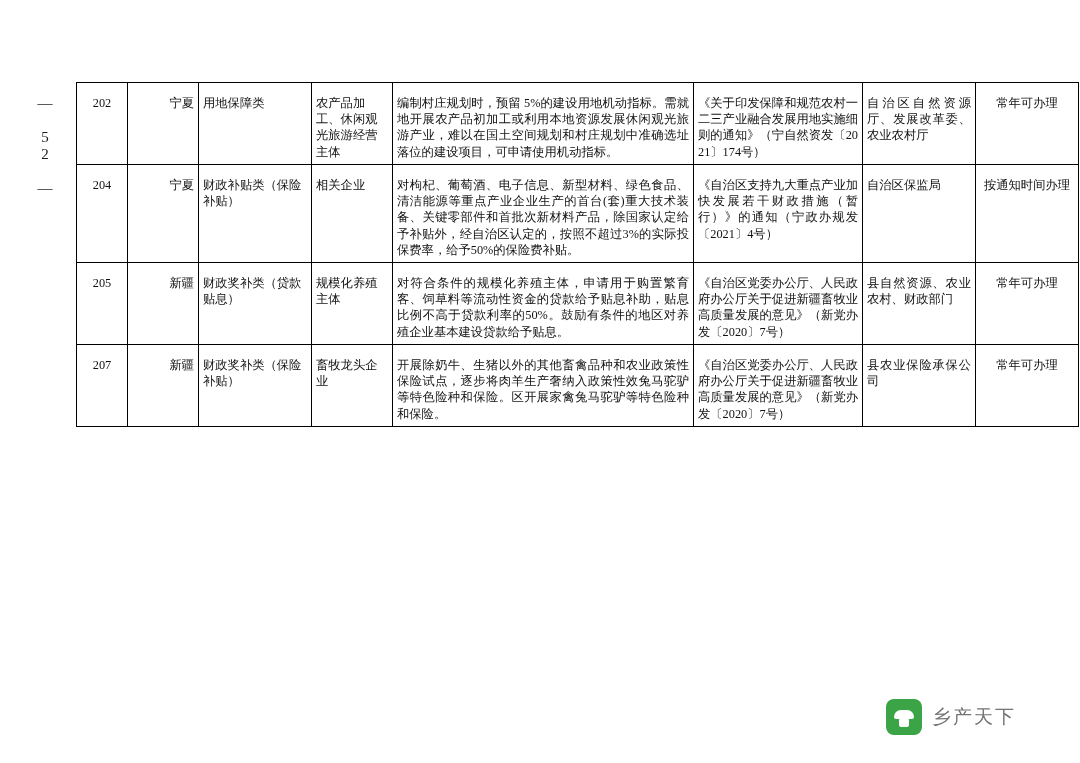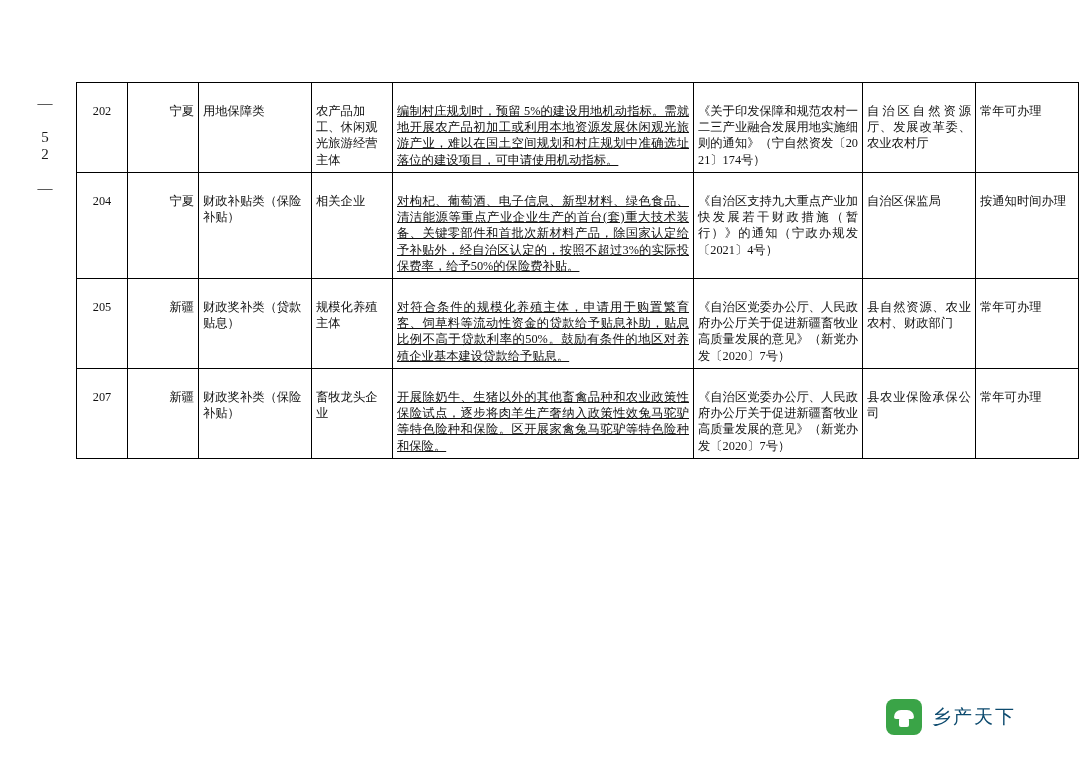--- a/index.html
+++ b/index.html
@@ -39,21 +39,21 @@
     left: 76px;
     top: 82px;
     width: 930px;
     border-collapse: collapse;
     table-layout: fixed;
   }
   table.doc-table td {
     border: 1px solid #000000;
     font-size: 12.3px;
     line-height: 1.32;
-    padding: 20px 4px 4px 4px;
+    padding: 12px 4px 4px 4px;
     vertical-align: top;
     word-break: break-all;
   }
   td.c-index {
     width: 42px;
     text-align: center;
     vertical-align: middle;
     font-size: 13px;
   }
   td.c-region {
@@ -72,36 +72,35 @@
   td.c-subject {
     width: 72px;
     vertical-align: middle;
     font-size: 12.3px;
     line-height: 1.38;
   }
   td.c-content {
     width: 292px;
     vertical-align: top;
     text-align: justify;
-    text-decoration: underline;
   }
   td.c-basis {
     width: 160px;
     vertical-align: top;
     text-align: justify;
   }
   td.c-dept {
     width: 104px;
     vertical-align: top;
     text-align: justify;
   }
   td.c-time {
     width: 94px;
     vertical-align: middle;
-    text-align: left;
+    text-align: center;
     font-size: 12.3px;
     line-height: 1.38;
   }
   .footer-logo {
     position: absolute;
     right: 64px;
     bottom: 28px;
     display: flex;
     align-items: center;
     gap: 10px;
@@ -129,21 +128,21 @@
     position: absolute;
     left: 13px;
     top: 19px;
     width: 10px;
     height: 9px;
     background: #ffffff;
     border-radius: 2px;
   }
   .logo-text {
     font-size: 19px;
-    color: #0c4a6e;
+    color: #737373;
     letter-spacing: 2px;
     font-family: "Liberation Serif", serif;
     text-align: right;
   }
 </style>
 </head>
 <body>
 
 <div class="page">
 

